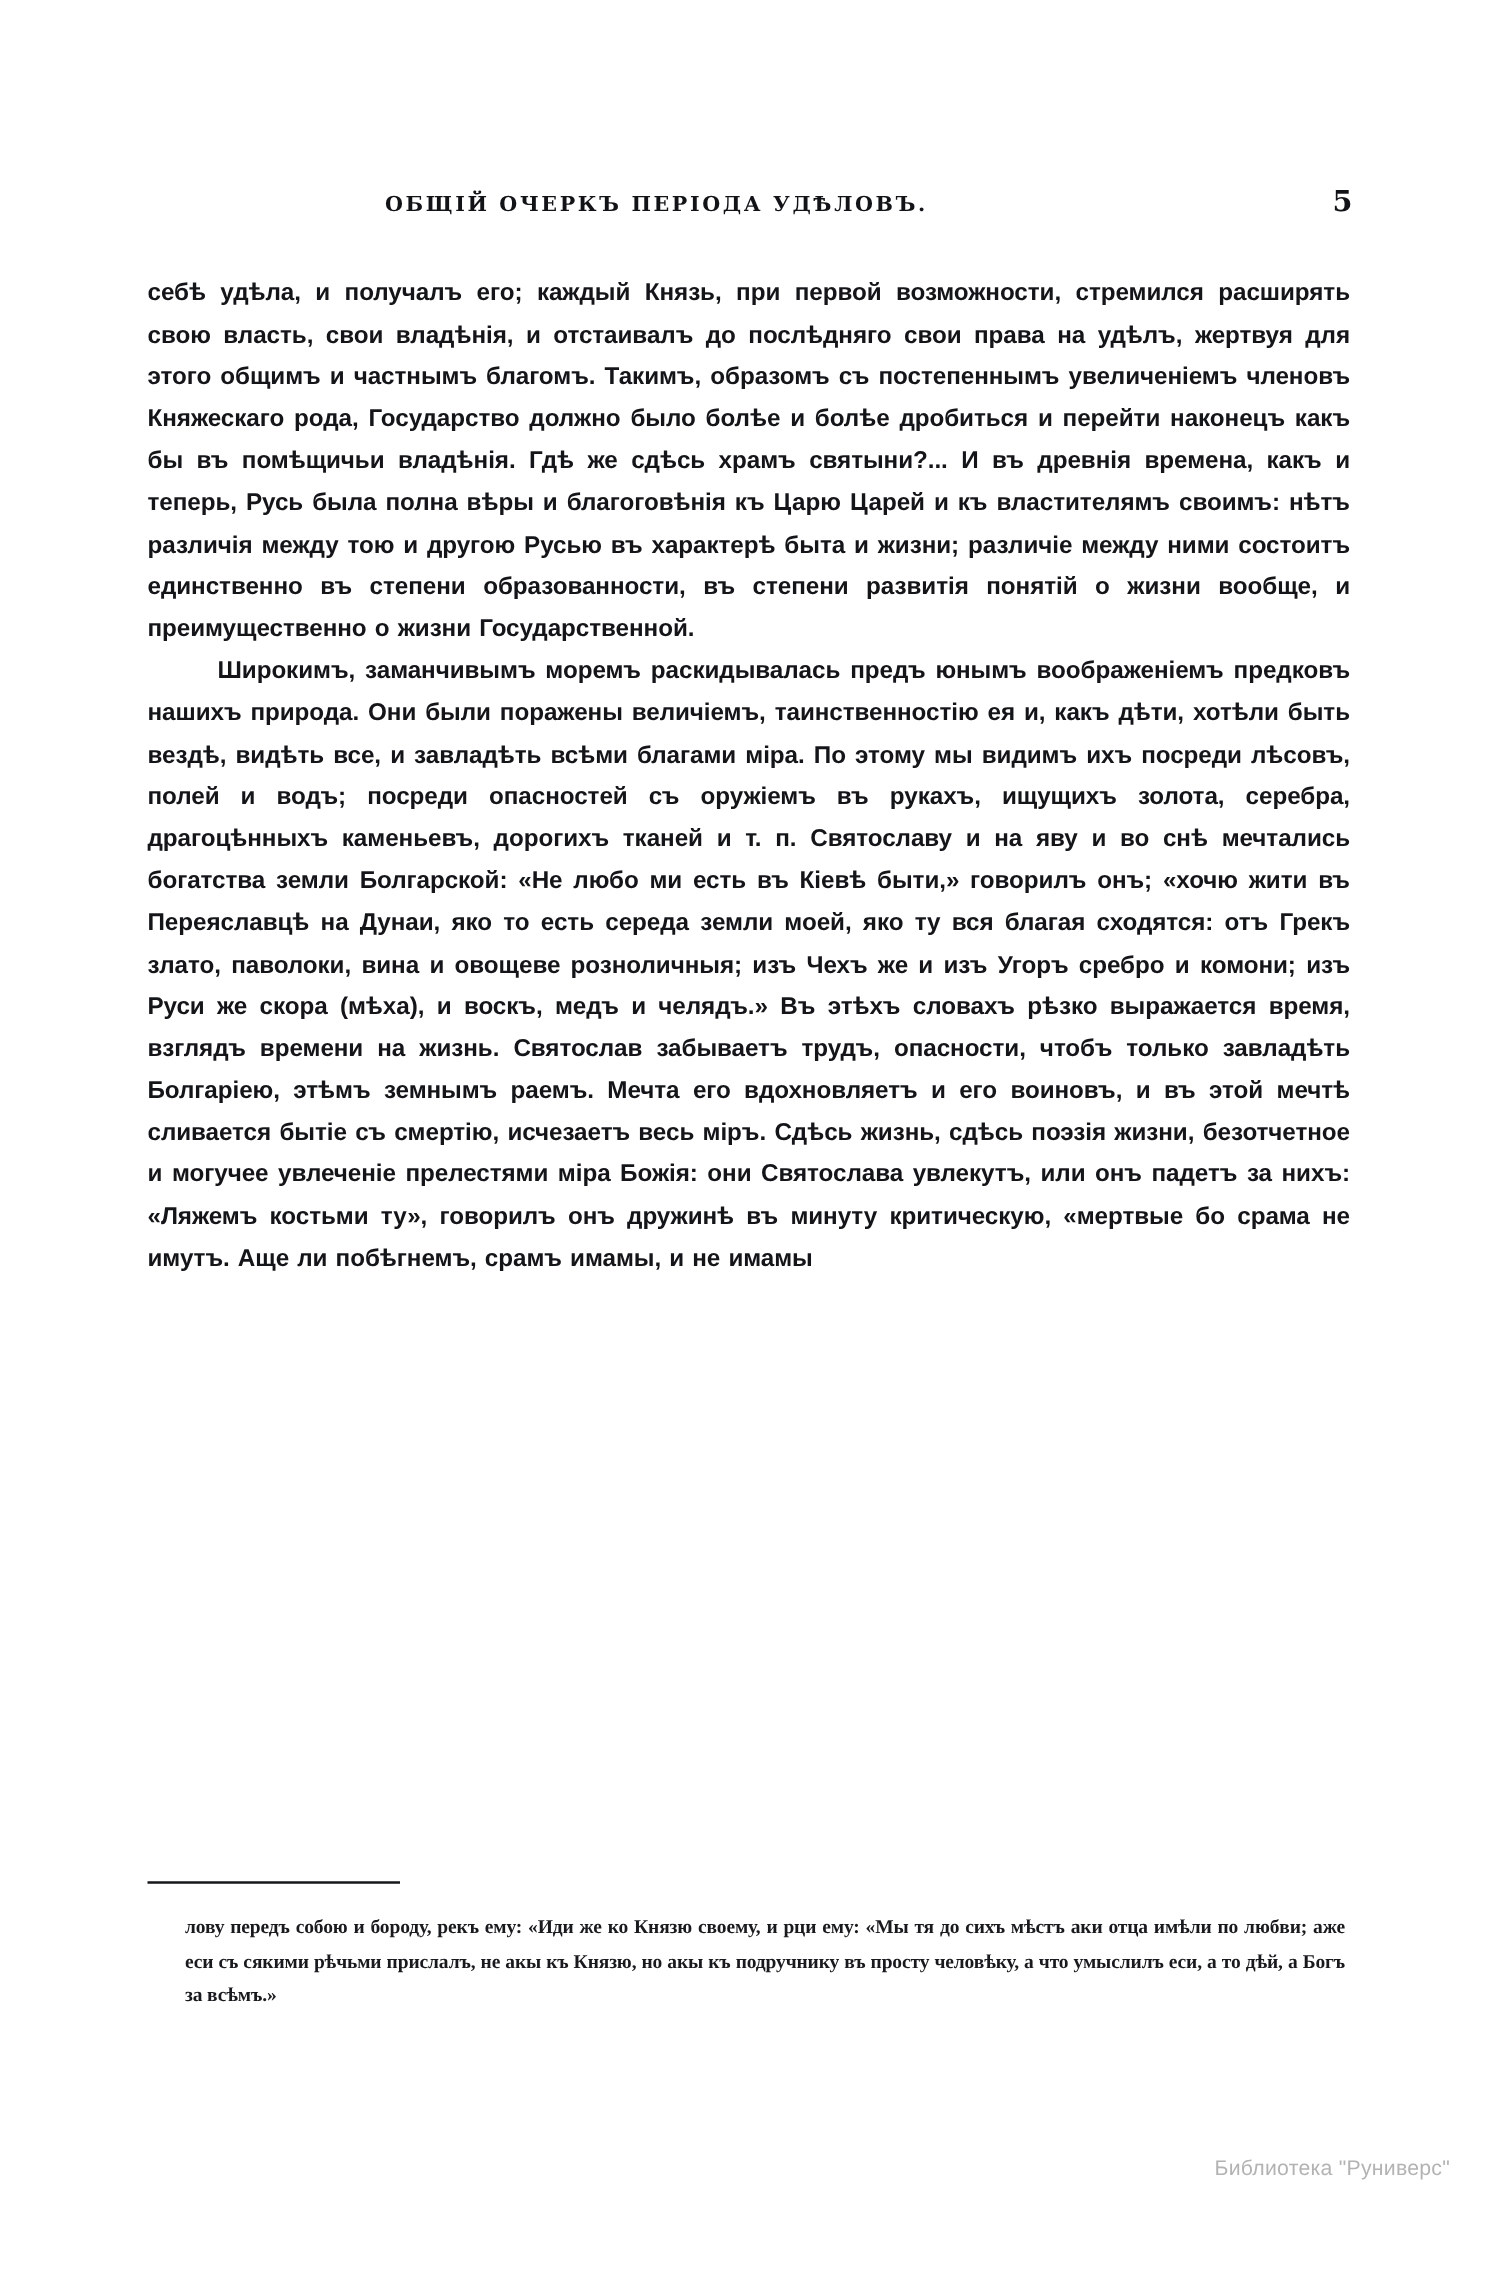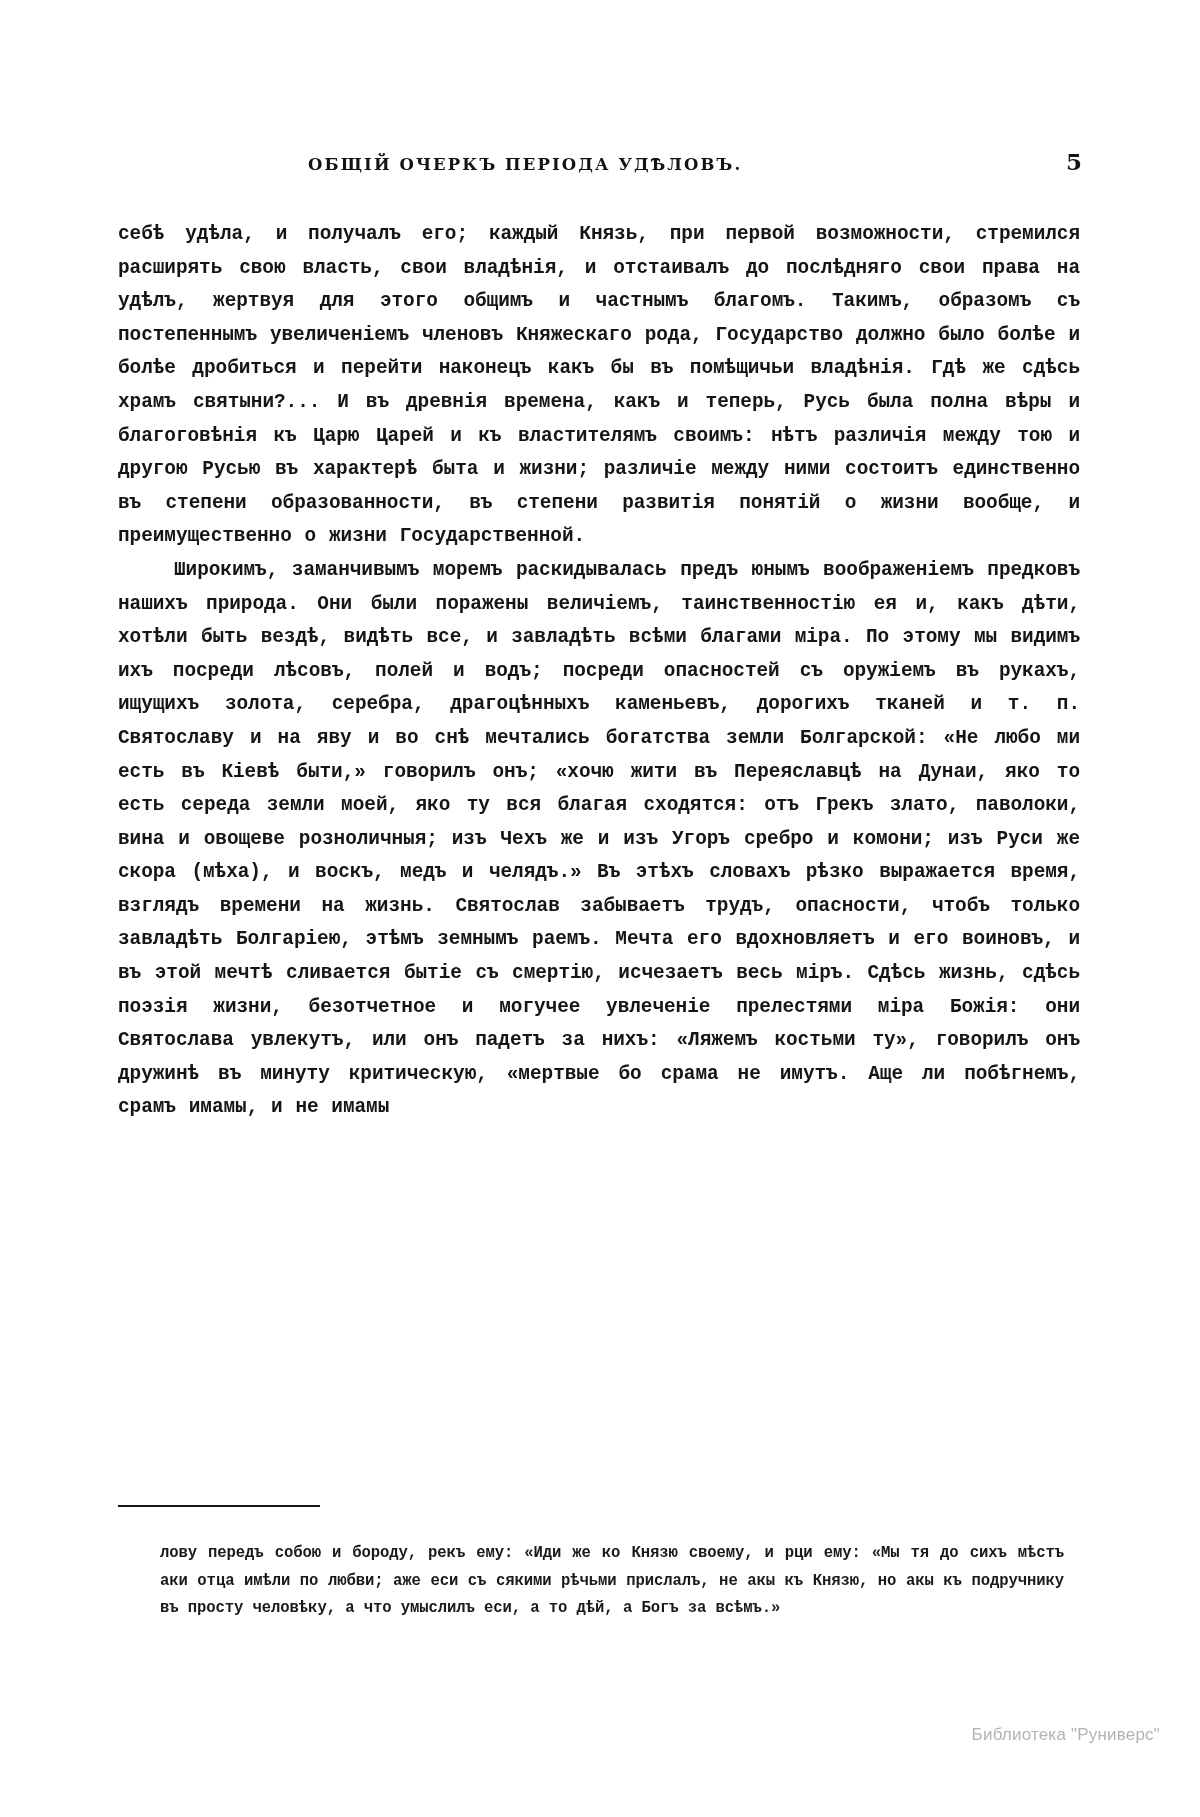--- a/index.html
+++ b/index.html
@@ -45,21 +45,21 @@
     color: #121317;
   }
   .body-text {
     position: absolute;
     left: 118px;
     top: 218px;
     width: 962px;
   }
   p.para {
     margin: 0 0 0 0;
-    font-family: Liberation Mono, monospace;
+    font-family: Liberation Sans, sans-serif;
     font-size: 19.4px;
     line-height: 33.6px;
     text-align: justify;
     text-justify: inter-word;
     font-weight: 600;
     letter-spacing: -0.05px;
     color: #141519;
     word-spacing: 1.2px;
   }
   p.para + p.para {
@@ -75,22 +75,22 @@
     height: 2px;
     background: #16171b;
   }
   .footnote {
     position: absolute;
     left: 148px;
     top: 1528px;
     width: 928px;
   }
   .footnote p {
-    margin: 12px;
-    font-family: Liberation Mono, monospace;
+    margin: 0;
+    font-family: Liberation Serif, serif;
     font-size: 15.6px;
     line-height: 27.5px;
     text-align: justify;
     font-weight: 600;
     color: #191a1e;
     letter-spacing: -0.1px;
   }
   .watermark {
     position: absolute;
     right: 40px;

